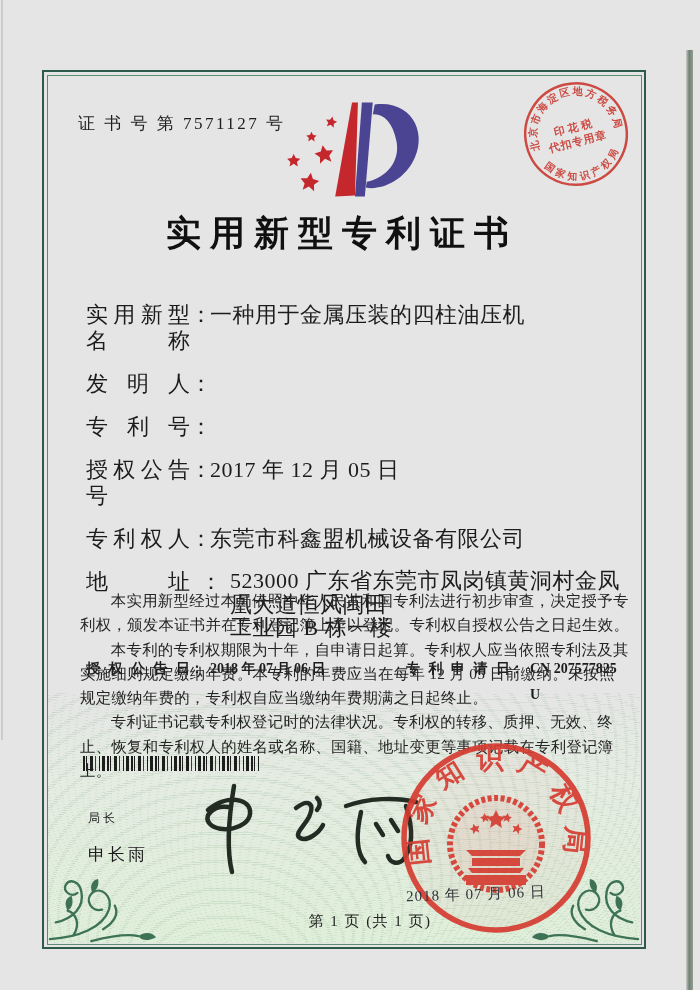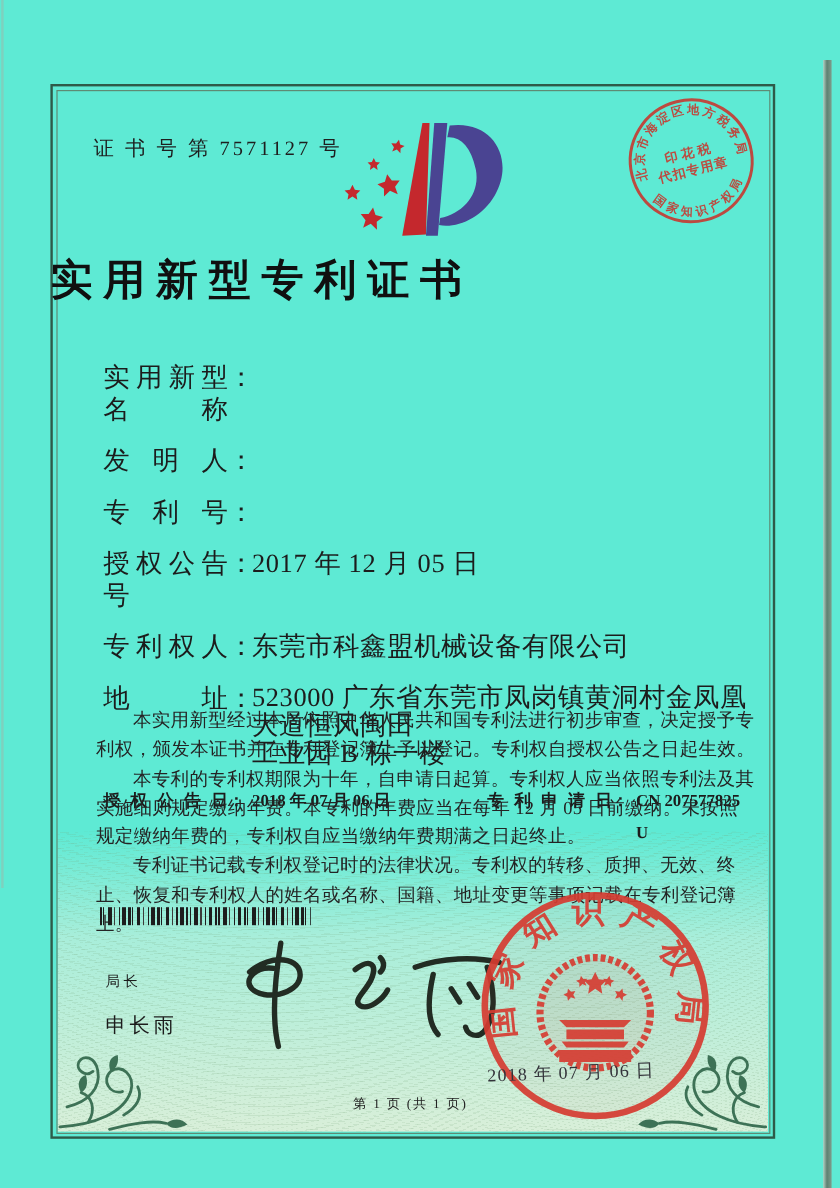--- a/index.html
+++ b/index.html
@@ -1,46 +1,46 @@
 <!DOCTYPE html>
 <html><head>
 <meta charset="utf-8">
 <style>
   html,body{margin:0;padding:0;}
   body{width:700px;height:990px;background:#ffffff;position:relative;overflow:hidden;
        font-family:"Liberation Serif","DejaVu Serif",serif;}
-  .page{position:absolute;inset:0;background:#5eead4;}
+  .page{position:absolute;inset:0;background:#e5e5e5;}
   
   .scan-edge-right{position:absolute;left:686px;top:50px;width:7px;height:940px;
     background:linear-gradient(90deg,#c3cabf, #5e6e61 45%, #83907f);opacity:.85;}
   .scan-edge-left{position:absolute;left:1px;top:0;width:2px;height:740px;background:#a8b1a4;opacity:.45;}
   
   .border-box{position:absolute;left:42px;top:70px;width:600px;height:875px;
     border:2.5px solid #2e5a49;}
   .border-box::after{content:"";position:absolute;inset:2.5px;border:1.2px solid #5e8b74;pointer-events:none;}
   
   .guilloche{position:absolute;left:4px;right:4px;bottom:4px;height:250px;
     background-image:
       repeating-radial-gradient(900px 240px at 30% 135%, rgba(118,165,121,0.17) 0 1px, rgba(0,0,0,0) 1px 7px),
       repeating-radial-gradient(950px 290px at 72% 140%, rgba(118,165,121,0.13) 0 1px, rgba(0,0,0,0) 1px 9px),
       linear-gradient(180deg, rgba(228,241,223,0) 0%, rgba(228,241,223,0.55) 35%, rgba(223,239,217,0.95) 100%);}
   .flourish{position:absolute;bottom:-2px;width:118px;height:118px;color:#3d7256;}
   .flourish.left{left:-2px;}
   .flourish.right{right:-2px;transform:scaleX(-1);}
   
   .cert-number{position:absolute;left:78px;top:112px;font-size:17px;letter-spacing:2.5px;color:#1e1e1e;}
   .logo{position:absolute;left:268px;top:94px;width:168px;height:116px;}
-  .title{position:absolute;left:42px;top:210px;width:600px;text-align:left;
+  .title{position:absolute;left:42px;top:210px;width:600px;text-align:center;
     font-size:35px;font-weight:bold;letter-spacing:9px;color:#101010;}
   .fields{position:absolute;left:86px;top:302px;width:540px;color:#1c1c1c;}
   .frow{display:flex;margin-bottom:17px;font-size:22px;line-height:26px;}
   .flabel{display:inline-block;width:104px;flex:none;text-align:justify;text-align-last:justify;}
   .fcolon{flex:none;width:20px;}
   .fvalue{flex:1;letter-spacing:.5px;}
-  .frow.address{margin-bottom:13px;}
+  .frow.address{margin-bottom:13px;gap:10px;}
   .frow.address .fvalue{line-height:23.5px;}
   .grant-row{display:flex;font-size:14px;line-height:26px;margin-top:16px;font-weight:bold;}
   .grant-left{display:flex;width:320px;flex:none;}
   .grant-right{display:flex;flex:1;}
   .paragraphs{position:absolute;left:80px;top:589px;width:550px;font-size:15.4px;
     line-height:24.3px;color:#242424;}
   .paragraphs p{margin:0;text-indent:2em;letter-spacing:.3px;}
   .barcode{position:absolute;left:83px;top:756px;width:176px;height:15px;
     background-image:repeating-linear-gradient(90deg,
       #1d1d1d 0 2px, rgba(0,0,0,0) 2px 3px, #1d1d1d 3px 4px, rgba(0,0,0,0) 4px 7px,
@@ -48,21 +48,21 @@
       #1d1d1d 16px 17px, rgba(0,0,0,0) 17px 19px, #1d1d1d 19px 22px, rgba(0,0,0,0) 22px 24px);}
   .director-title{position:absolute;left:88px;top:810px;font-size:12px;letter-spacing:3px;color:#1c1c1c;}
   .director-name{position:absolute;left:88px;top:843px;font-size:17px;letter-spacing:3px;color:#1c1c1c;}
   .signature{position:absolute;left:168px;top:776px;width:270px;height:104px;}
   .seal-main{position:absolute;left:396px;top:738px;width:200px;height:200px;opacity:.92;}
   .seal-date{position:absolute;left:406px;top:884px;width:190px;font-size:15px;color:#33333a;
     letter-spacing:1px;transform:rotate(-2deg);}
   .stamp-tax{position:absolute;left:518px;top:76px;width:116px;height:116px;
     transform:rotate(-14deg);opacity:.88;}
   .footer{position:absolute;left:42px;top:912px;width:600px;text-align:center;
-    font-size:11px;letter-spacing:1.5px;color:#222;}
+    font-size:15px;letter-spacing:1.5px;color:#222;padding-left:28px;}
 </style>
 </head>
 <body>
 
 <div class="page">
 
   <div class="border-box">
     <div class="guilloche">
       <svg class="flourish left" viewBox="0 0 120 120">
         <g stroke="currentColor" fill="none" stroke-width="2.4" stroke-linecap="round">
@@ -114,20 +114,21 @@
       <path d="M108,8 C146,3 163,38 146,67 C135,86 114,95 99,92 L100,86 C120,82 134,65 130,45 C126,26 117,17 106,18 Z"></path>
     </g>
   </svg>
 
   <div class="title">实用新型专利证书</div>
 
   <div class="fields">
     <div class="frow">
       <span class="flabel">实用新型名称</span>
       <span class="fcolon">：</span>
+      <span class="fvalue">一种用于金属压装的四柱油压机</span>
     </div>
     <div class="frow">
       <span class="flabel">发明人</span>
       <span class="fcolon">：</span>
     </div>
     <div class="frow">
       <span class="flabel">专利号</span>
       <span class="fcolon">：</span>
     </div>
     <div class="frow">

